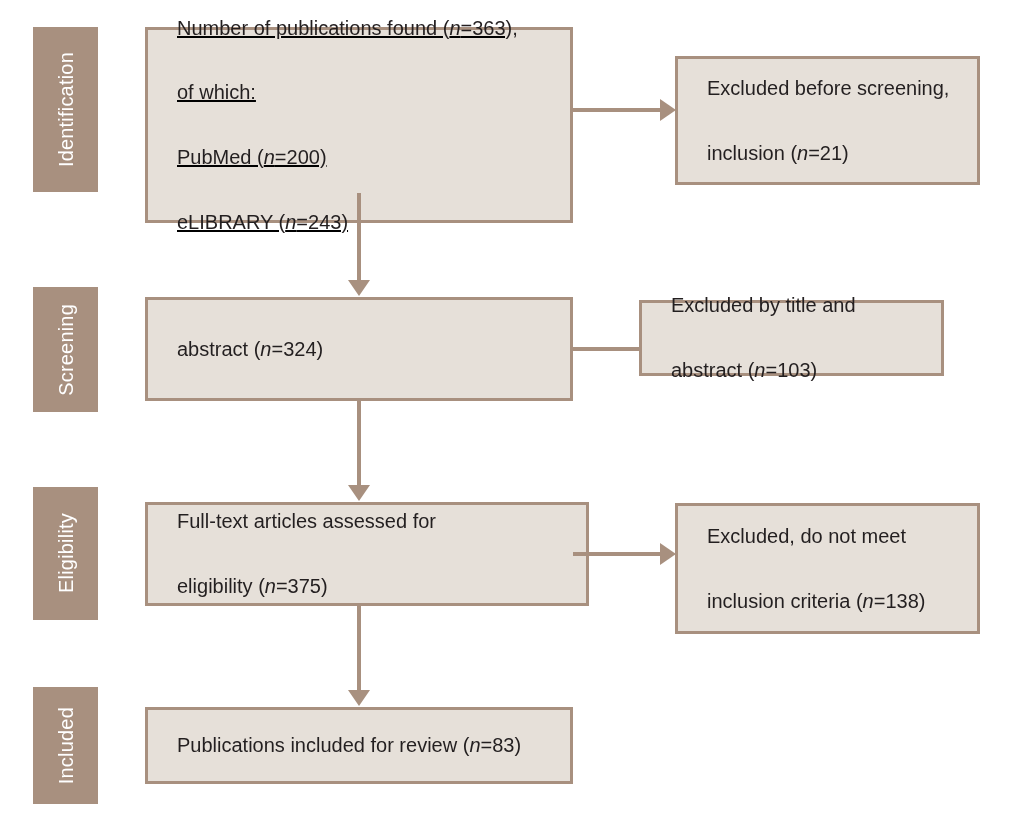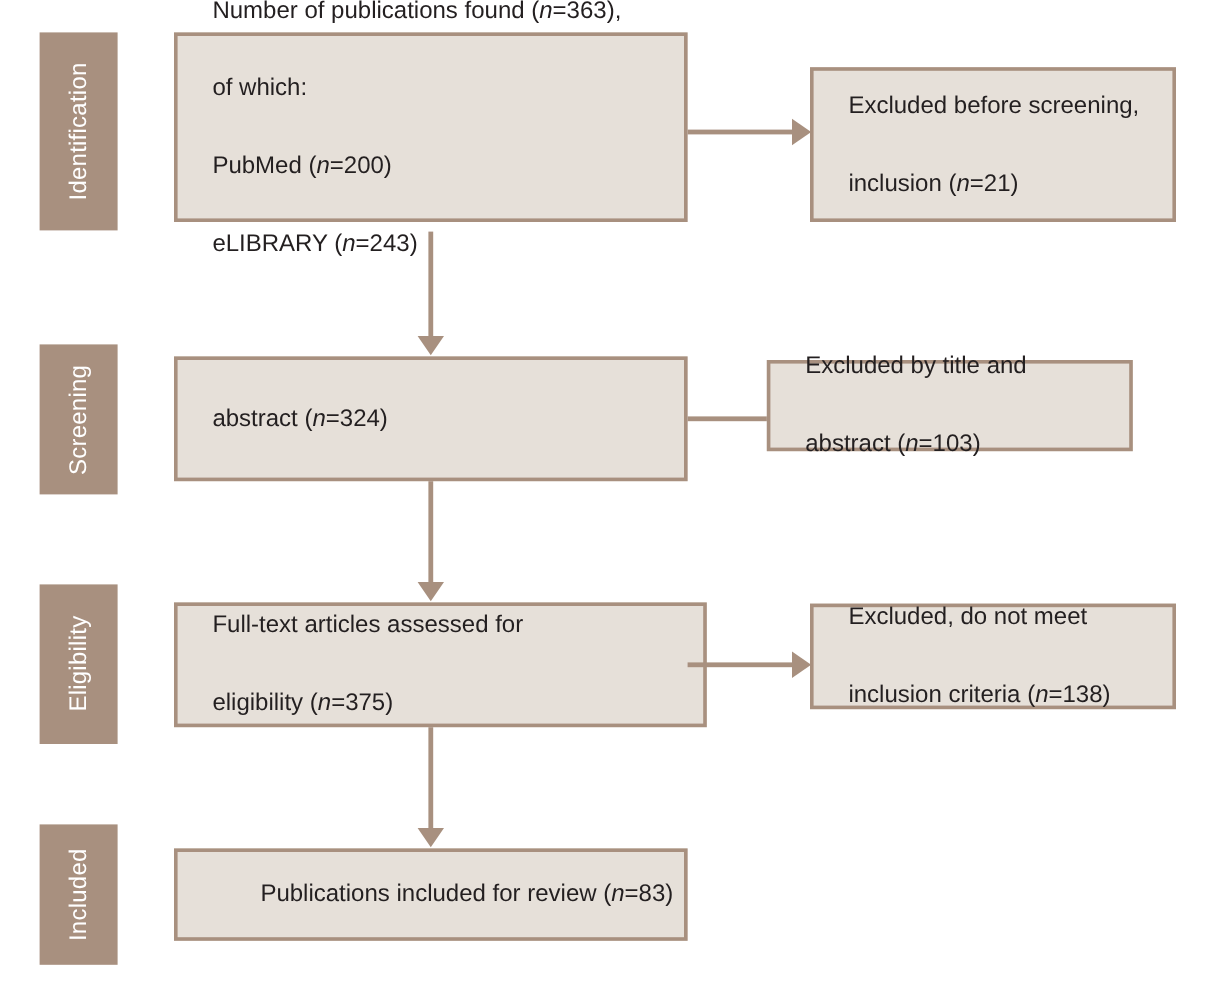--- a/index.html
+++ b/index.html
@@ -102,21 +102,21 @@
   </div>
 
   <div class="stage-block" style="top:487px; height:133px;">
     <span class="stage-label">Eligibility</span>
   </div>
 
   <div class="stage-block" style="top:687px; height:117px;">
     <span class="stage-label">Included</span>
   </div>
 
-  <div class="flow-box" style="left:145px; top:27px; width:428px; height:158px;">
+  <div class="flow-box" style="left:145px; top:27px; width:428px; height:196px;text-decoration:underline;">
     <div class="box-text">
       <div><span>Number of publications found (</span><i>n</i><span>=363),</span></div>
       <div>of which:</div>
       <div><span>PubMed (</span><i>n</i><span>=200)</span></div>
       <div><span>eLIBRARY (</span><i>n</i><span>=243)</span></div>
     </div>
   </div>
 
   <div class="conn-h-line" style="left:573px; top:108px; width:90px;"></div>
   <div class="conn-h-head" style="left:660px; top:99px;"></div>
@@ -153,29 +153,29 @@
   <div class="flow-box" style="left:145px; top:502px; width:444px; height:104px;">
     <div class="box-text">
       <div>Full-text articles assessed for</div>
       <div><span>eligibility (</span><i>n</i><span>=375)</span></div>
     </div>
   </div>
 
   <div class="conn-h-line" style="left:573px; top:552px; width:90px;"></div>
   <div class="conn-h-head" style="left:660px; top:543px;"></div>
 
-  <div class="flow-box" style="left:675px; top:503px; width:305px; height:88px;">
+  <div class="flow-box" style="left:675px; top:503px; width:305px; height:131px;">
     <div class="box-text">
       <div>Excluded, do not meet</div>
       <div><span>inclusion criteria (</span><i>n</i><span>=138)</span></div>
     </div>
   </div>
 
   <div class="conn-v-line" style="left:357px; top:606px; height:86px;"></div>
   <div class="conn-v-head" style="left:348px; top:690px;"></div>
 
-  <div class="flow-box" style="left:145px; top:707px; width:428px; height:77px;padding-left:40px;">
+  <div class="flow-box" style="left:145px; top:707px; width:428px; height:77px;">
     <div class="box-text">
       <div><span>Publications included for review (</span><i>n</i><span>=83)</span></div>
     </div>
   </div>
 
 </div>
 
 </body></html>

